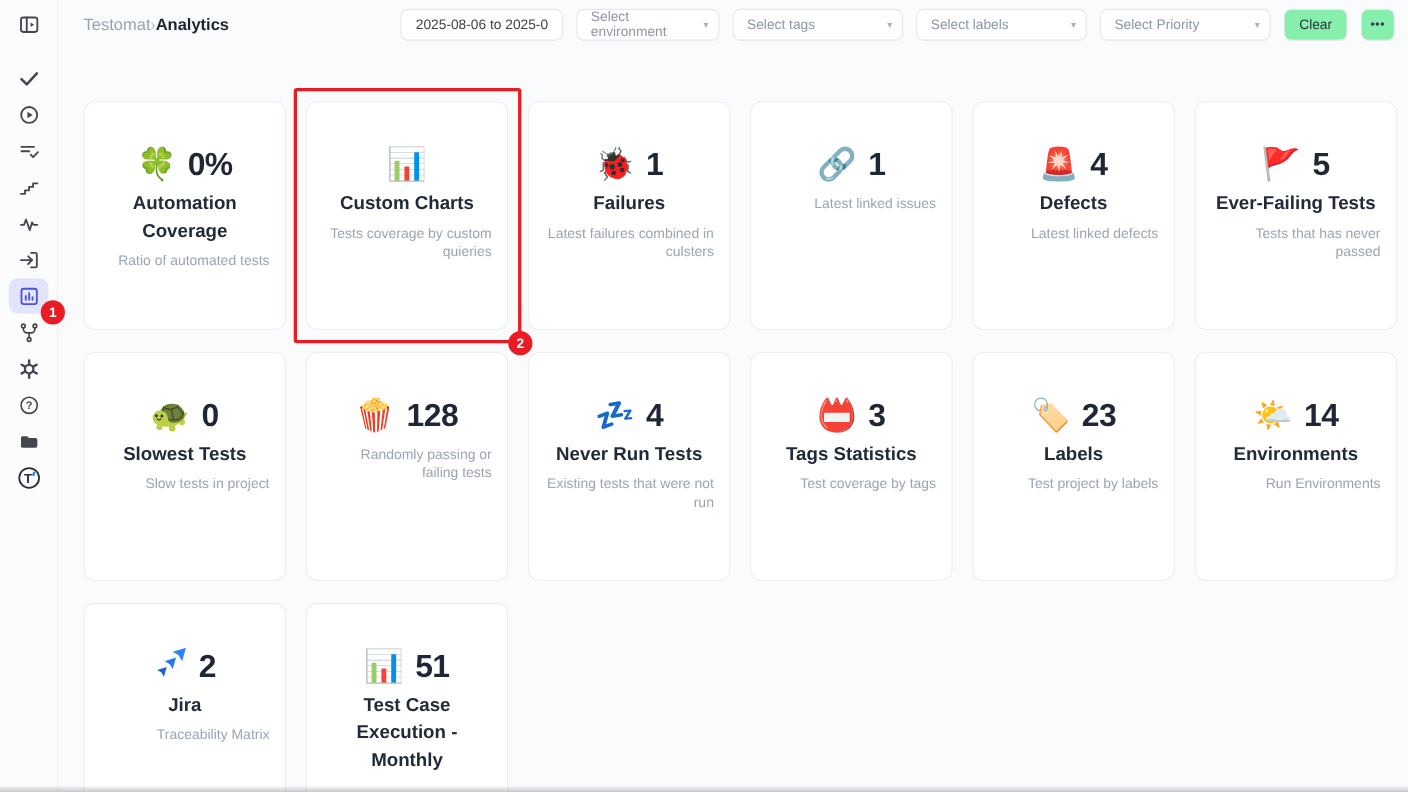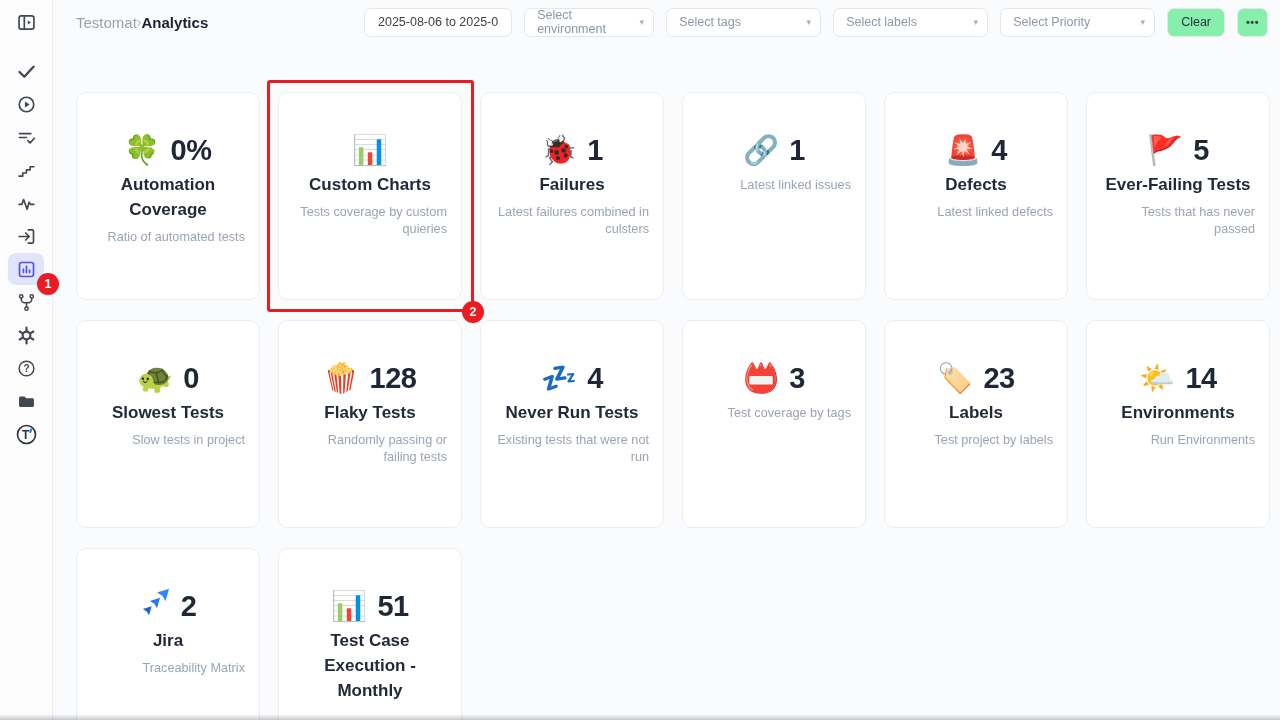--- a/index.html
+++ b/index.html
@@ -283,36 +283,36 @@
       <span class="card-value">0</span>
     </div>
     <div class="card-title">Slowest Tests</div>
     <div class="card-desc">Slow tests in project</div>
   </div>
         <div class="card">
     <div class="card-head">
       <span class="card-emoji">🍿</span>
       <span class="card-value">128</span>
     </div>
-    <div class="card-title">Flaky Tests</div>
     <div class="card-desc">Randomly passing or failing tests</div>
   </div>
         <div class="card">
     <div class="card-head">
       <span class="card-emoji">💤</span>
       <span class="card-value">4</span>
     </div>
     <div class="card-title">Never Run Tests</div>
     <div class="card-desc">Existing tests that were not run</div>
   </div>
         <div class="card">
     <div class="card-head">
       <span class="card-emoji">📛</span>
       <span class="card-value">3</span>
     </div>
+    <div class="card-title">Tags Statistics</div>
     <div class="card-desc">Test coverage by tags</div>
   </div>
         <div class="card">
     <div class="card-head">
       <span class="card-emoji">🏷️</span>
       <span class="card-value">23</span>
     </div>
     <div class="card-title">Labels</div>
     <div class="card-desc">Test project by labels</div>
   </div>

